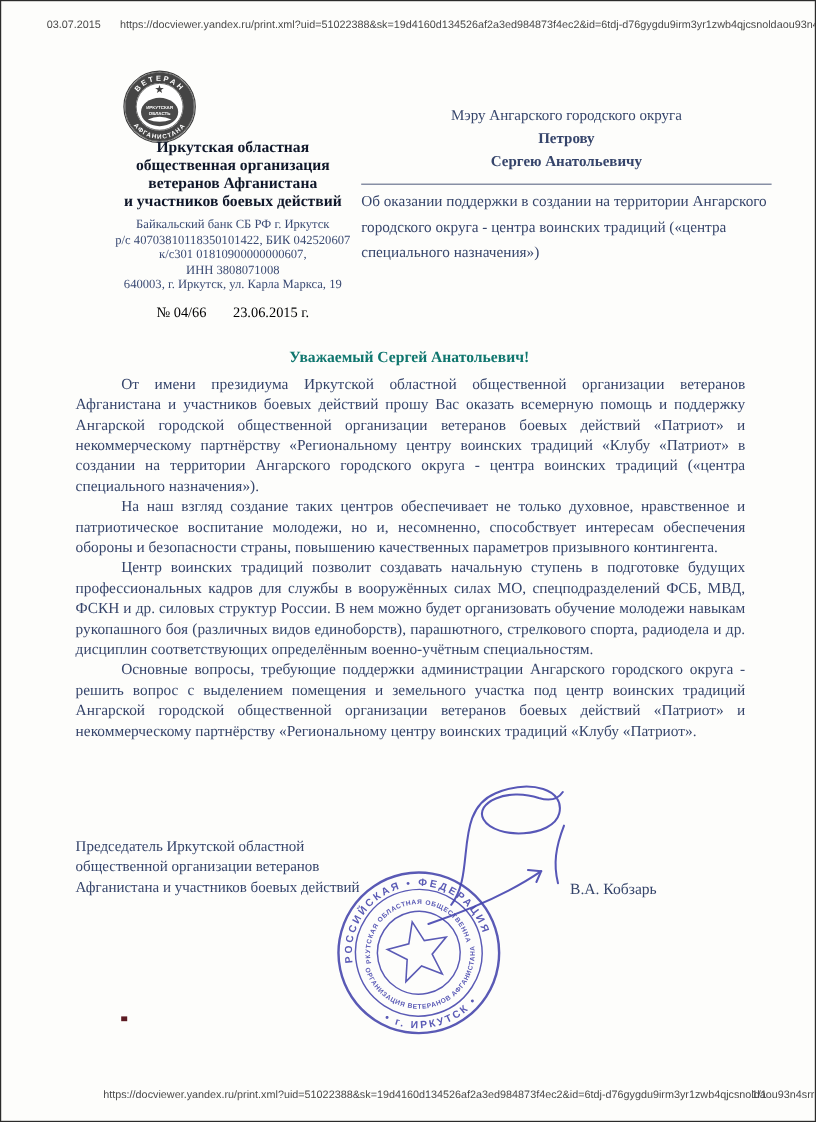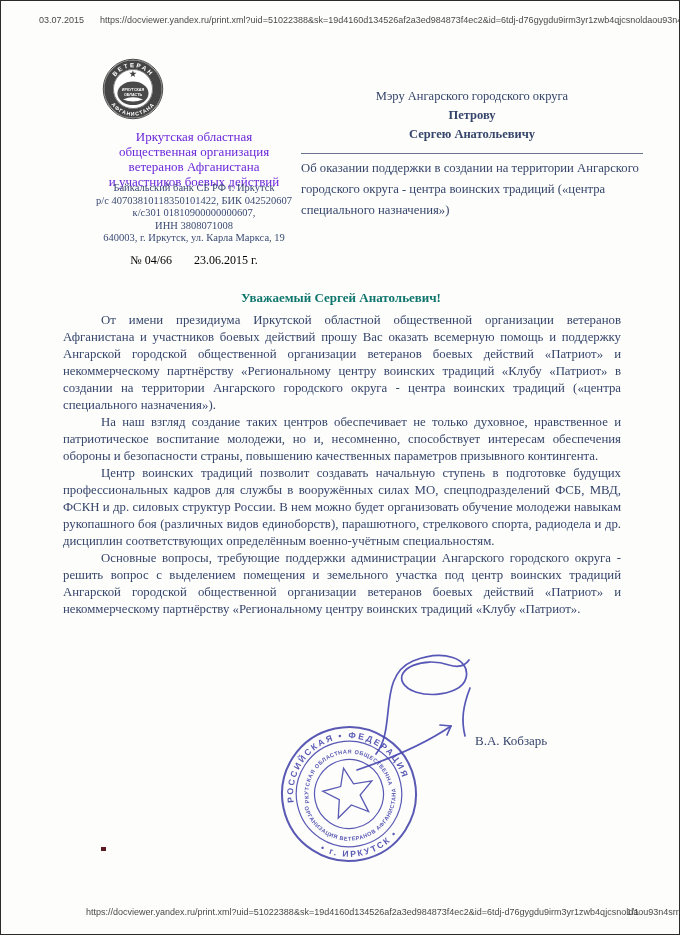--- a/index.html
+++ b/index.html
@@ -13,22 +13,22 @@
     position:absolute;font-family:"Liberation Sans",sans-serif;
     font-size:9px;color:#4a4a4a;white-space:nowrap;
   }
   .print-header{top:14px;left:38px;}
   .print-header .hdr-url{margin-left:16px;}
   .print-footer{top:906px;left:85px;width:575px;}
   .print-footer .pg{position:absolute;right:22px;top:0;}
   
   .lh-col{position:absolute;left:62px;top:0;width:262px;text-align:center;}
   .emblem{position:absolute;left:101px;top:57px;}
-  .org-name{position:absolute;top:128px;left:0;width:262px;
-    font-weight:normal;font-size:13px;line-height:15px;color:#6d28d9;}
+  .org-name{position:absolute;top:114px;left:0;width:262px;
+    font-weight:bold;font-size:13px;line-height:15px;color:#0f172a;}
   .bank-details{position:absolute;top:181px;left:0;width:262px;
     font-size:10.5px;line-height:12.5px;color:#3a4a73;}
   .ref-line{position:absolute;top:252px;left:0;width:262px;font-size:12px;color:#000000;}
   .ref-line .gap{display:inline-block;width:22px;}
   
   .addr-col{position:absolute;left:300px;top:86px;width:342px;}
   .addr-line{ text-align:center;font-size:12.5px;line-height:19px;}
   .addr-bold{font-weight:bold;}
   .addr-divider{border:none;border-top:1px solid #6a7490;margin:9px 0 4px 0;}
   .subject{font-size:12.7px;line-height:21px;text-align:left;}
@@ -105,20 +105,25 @@
   </div>
 
   <div class="salutation">Уважаемый Сергей Анатольевич!</div>
   <div class="letter-body">
     <p>От имени президиума Иркутской областной общественной организации ветеранов Афганистана и участников боевых действий прошу Вас оказать всемерную помощь и поддержку Ангарской городской общественной организации ветеранов боевых действий «Патриот» и некоммерческому партнёрству «Региональному центру воинских традиций «Клубу «Патриот» в создании на территории Ангарского городского округа - центра воинских традиций («центра специального назначения»).</p>
     <p>На наш взгляд создание таких центров обеспечивает не только духовное, нравственное и патриотическое воспитание молодежи, но и, несомненно, способствует интересам обеспечения обороны и безопасности страны, повышению качественных параметров призывного контингента.</p>
     <p>Центр воинских традиций позволит создавать начальную ступень в подготовке будущих профессиональных кадров для службы в вооружённых силах МО, спецподразделений ФСБ, МВД, ФСКН и др. силовых структур России. В нем можно будет организовать обучение молодежи навыкам рукопашного боя (различных видов единоборств), парашютного, стрелкового спорта, радиодела и др. дисциплин соответствующих определённым военно-учётным специальностям.</p>
     <p>Основные вопросы, требующие поддержки администрации Ангарского городского округа - решить вопрос с выделением помещения и земельного участка под центр воинских традиций Ангарской городской общественной организации ветеранов боевых действий «Патриот» и некоммерческому партнёрству «Региональному центру воинских традиций «Клубу «Патриот».</p>
   </div>
 
+  <div class="sig-position">
+    <div>Председатель Иркутской областной</div>
+    <div>общественной организации ветеранов</div>
+    <div>Афганистана и участников боевых действий</div>
+  </div>
   <div class="sig-name">В.А. Кобзарь</div>
 
   <svg class="signature-ink" width="160" height="140" viewBox="0 0 160 140">
     <g fill="none" stroke="#4646b0" stroke-width="1.7" stroke-linecap="round" opacity="0.9">
       <path d="M 25 108 C 46 82, 26 30, 62 15 C 92 3, 120 12, 115 32 C 110 52, 62 54, 52 37 C 44 23, 72 10, 98 19 C 108 22, 114 20, 118 14"></path>
       <path d="M 6 124 C 38 113, 74 98, 100 80"></path>
       <path d="M 100 80 l -11 -1 m 11 1 l -4 9"></path>
       <path d="M 119 42 C 112 60, 110 74, 114 90"></path>
     </g>
   </svg>

